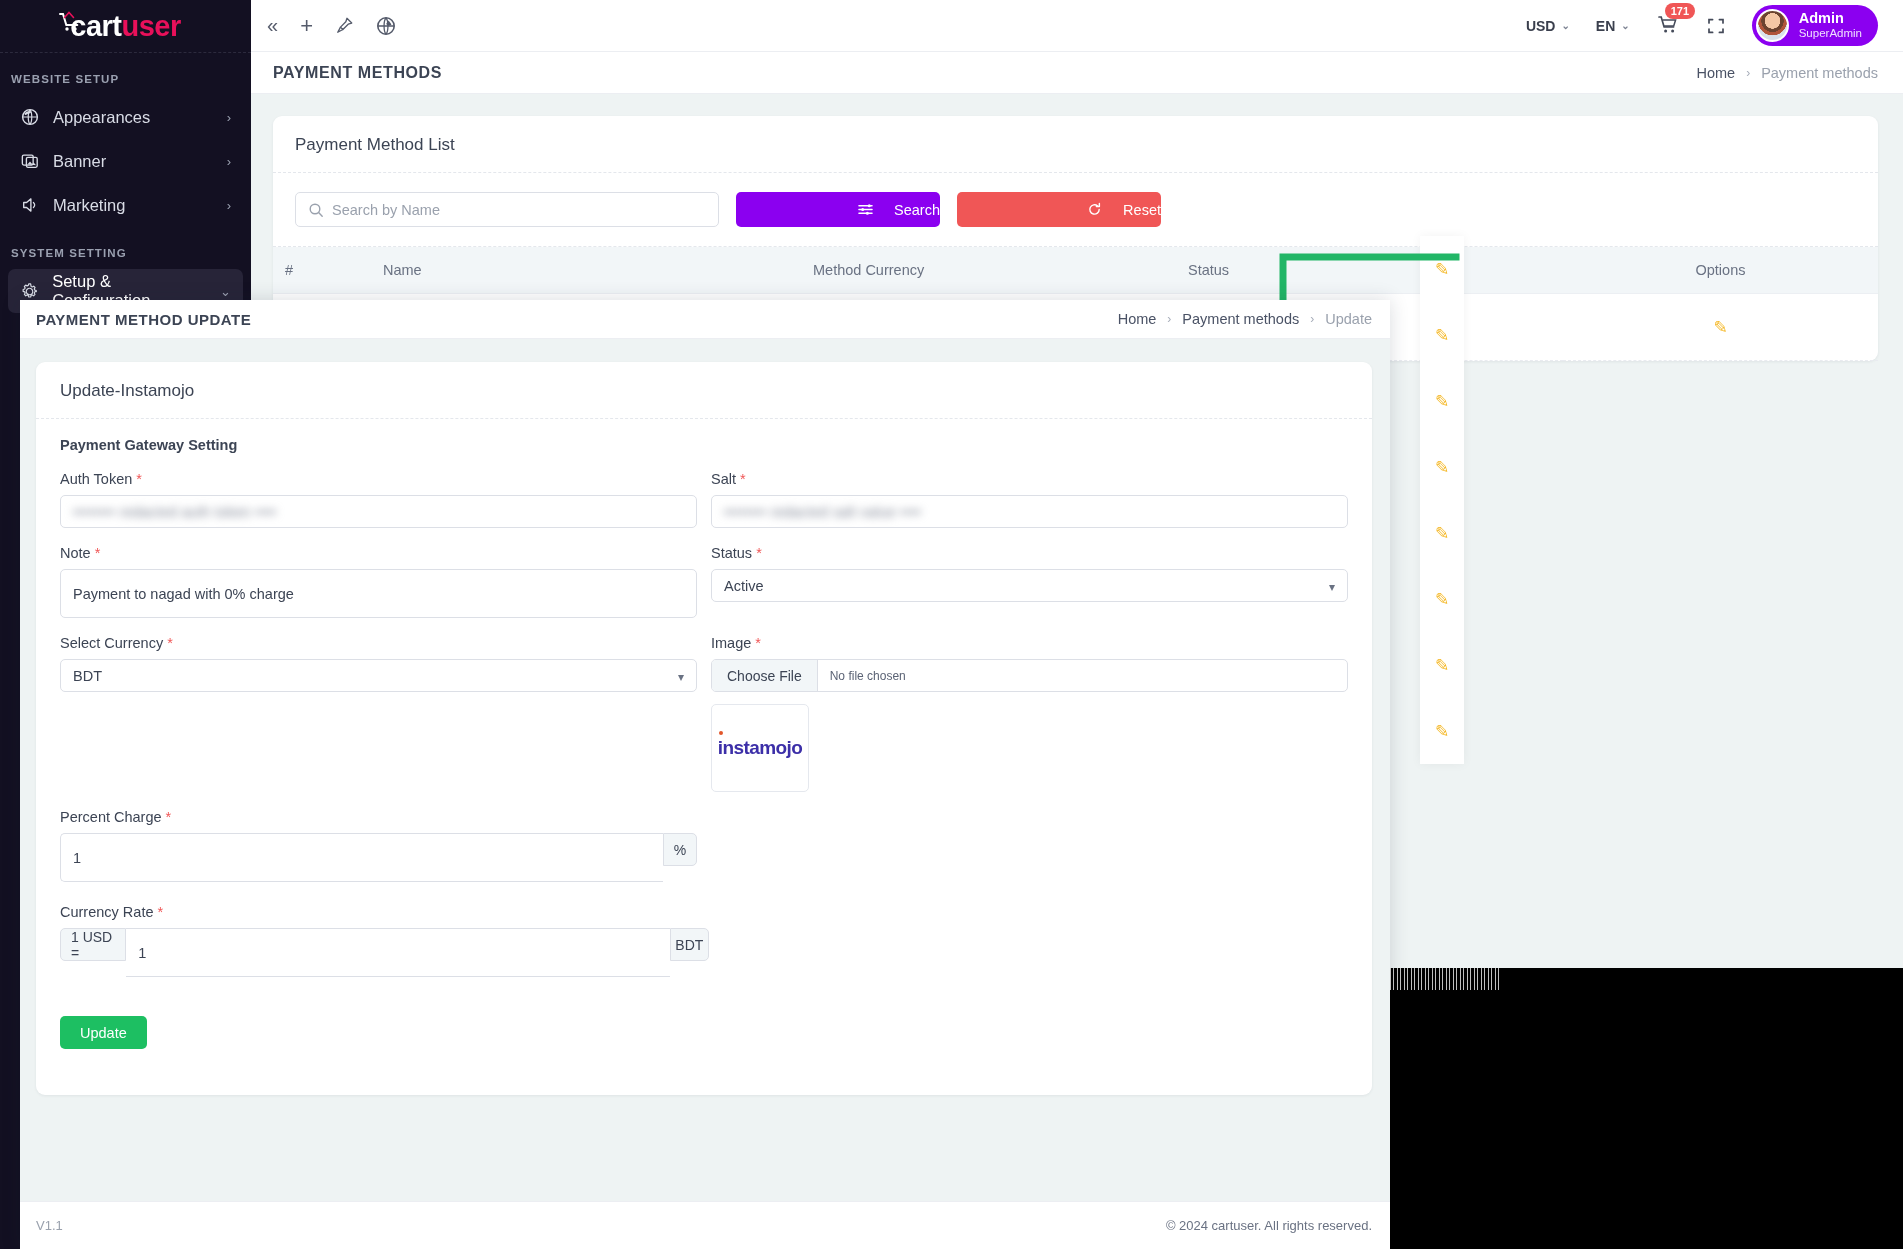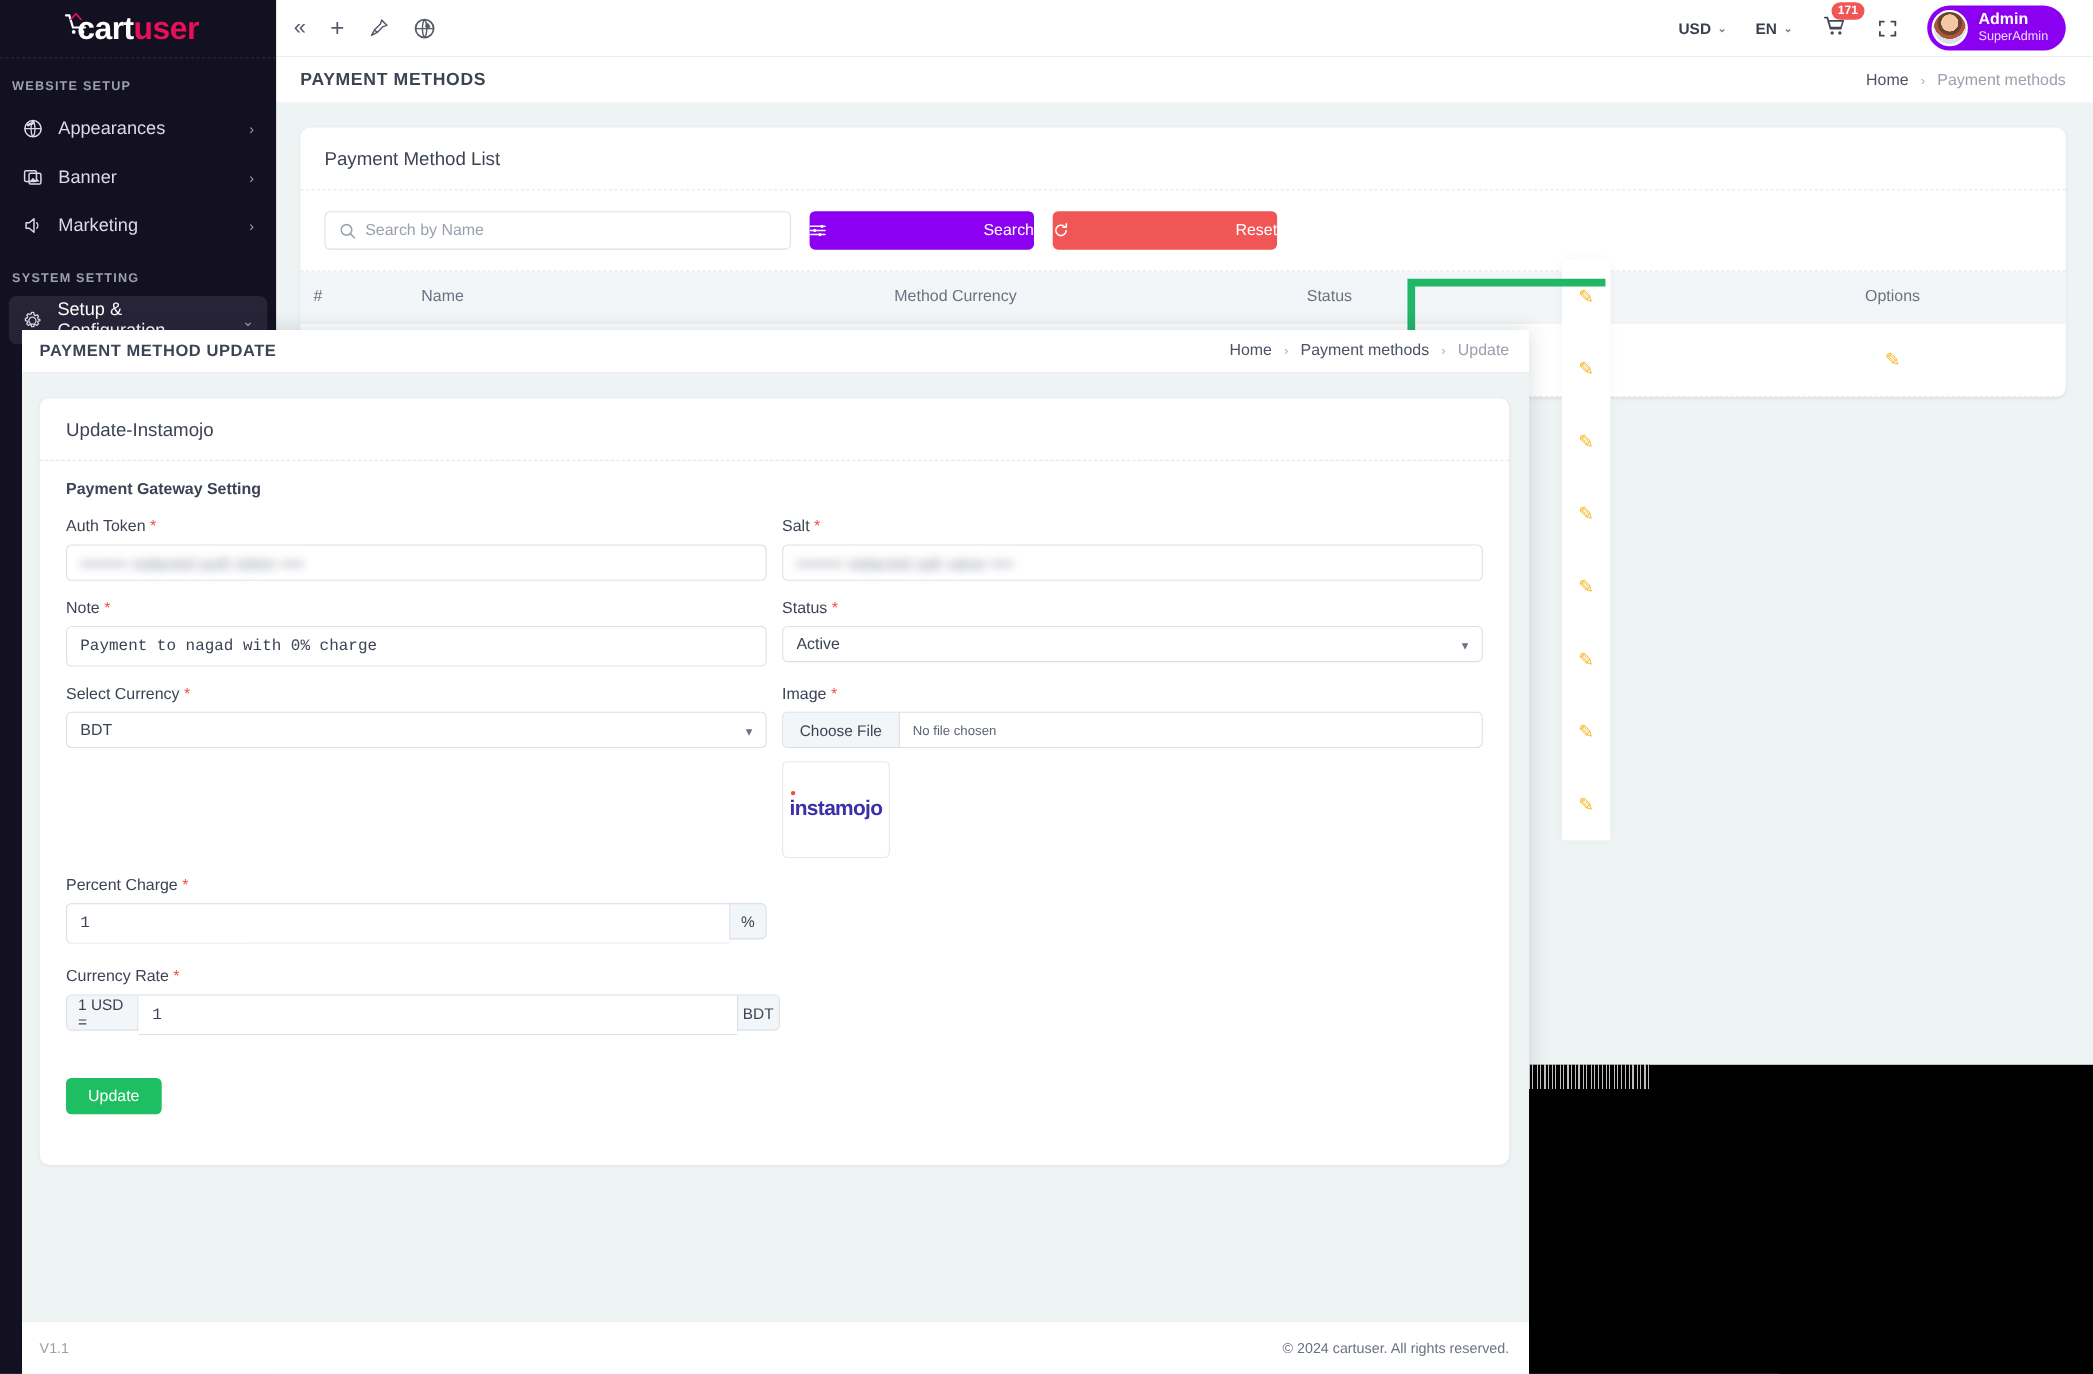--- a/index.html
+++ b/index.html
@@ -95,21 +95,21 @@
   .card-title { padding: 19px 22px 17px; font-size: 17px; color: #3c4454; border-bottom: 1px dashed #e4e7ec; }
   .filters { display: flex; align-items: center; gap: 17px; padding: 19px 22px; border-bottom: 1px dashed #e4e7ec; }
   .srch {
     position: relative; width: 424px; height: 35px;
     border: 1px solid #dcdfe6; border-radius: 5px; display: flex; align-items: center; padding-left: 36px;
   }
   .srch input { border: 0; outline: 0; width: 100%; font-size: 14.5px; font-family: Liberation Sans, sans-serif; color: #701a75; background: transparent; }
   .srch input::placeholder { color: #9aa1ad; }
   .srch .mag { position: absolute; left: 12px; top: 9px; color: #9aa1ad; }
   .btn { height: 35px; border: 0; border-radius: 5px; color: #fff; font-size: 14.5px; font-family: inherit;
-    display: inline-flex; align-items: center; justify-content: space-between; gap: 21px; cursor: pointer; }
+    display: inline-flex; align-items: center; justify-content: flex-end; gap: 21px; cursor: pointer; }
   .btn-search { width: 204px; background: #8b00f0; }
   .btn-reset { width: 204px; background: #f05656; }
 
   table { width: 100%; border-collapse: collapse; }
   thead th {
     background: #f2f6f8; font-size: 14.5px; font-weight: 400; color: #6a7283;
     text-align: left; padding: 15px 0; border-bottom: 1px solid #eceff3;
   }
   tbody td { padding: 13px 0; font-size: 14.5px; color: #3c4454; border-bottom: 1px dashed #e9ebf0; }
   .c-num { width: 110px; padding-left: 12px; }
@@ -153,22 +153,22 @@
   .ov-body { padding: 23px 18px 0 16px; }
   .ov-card { background: #fff; border-radius: 9px; box-shadow: 0 1px 3px rgba(30,40,60,.07); padding-bottom: 46px; }
   .ov-card-title { padding: 19px 24px 17px; font-size: 17px; color: #3c4454; border-bottom: 1px dashed #e4e7ec; }
   .form { padding: 18px 24px 0; }
   .sec-title { font-size: 14.5px; font-weight: 700; color: #3c4454; margin-bottom: 18px; }
   .grid { display: grid; grid-template-columns: 1fr 1fr; column-gap: 14px; row-gap: 0; }
   .fg { margin-bottom: 17px; }
   .lbl { font-size: 14.5px; color: #3c4454; margin-bottom: 8px; display: block; }
   .req { color: #f05656; }
   .inp {
-    width: 100%; height: 37px; border: 1px solid #dcdfe6; border-radius: 5px;
-    padding: 0 12px; font-size: 14.5px; font-family: Liberation Mono, monospace; color: #3c4454; outline: none; background: #fff;
+    width: 100%; height: 49px; border: 1px solid #dcdfe6; border-radius: 5px;
+    padding: 0 12px; font-size: 14.5px; font-family: Liberation Sans, sans-serif; color: #3c4454; outline: none; background: #fff;
   }
   .blurred {
     position: relative; display: flex; align-items: center;
     width: 100%; height: 33px; border: 1px solid #dcdfe6; border-radius: 5px;
     padding: 0 12px; background: #fff; overflow: hidden;
   }
   .blurred span {
     font-size: 14px; color: #7a8090; filter: blur(4.2px); letter-spacing: .4px; white-space: nowrap;
   }
   .sel-wrap { position: relative; }

